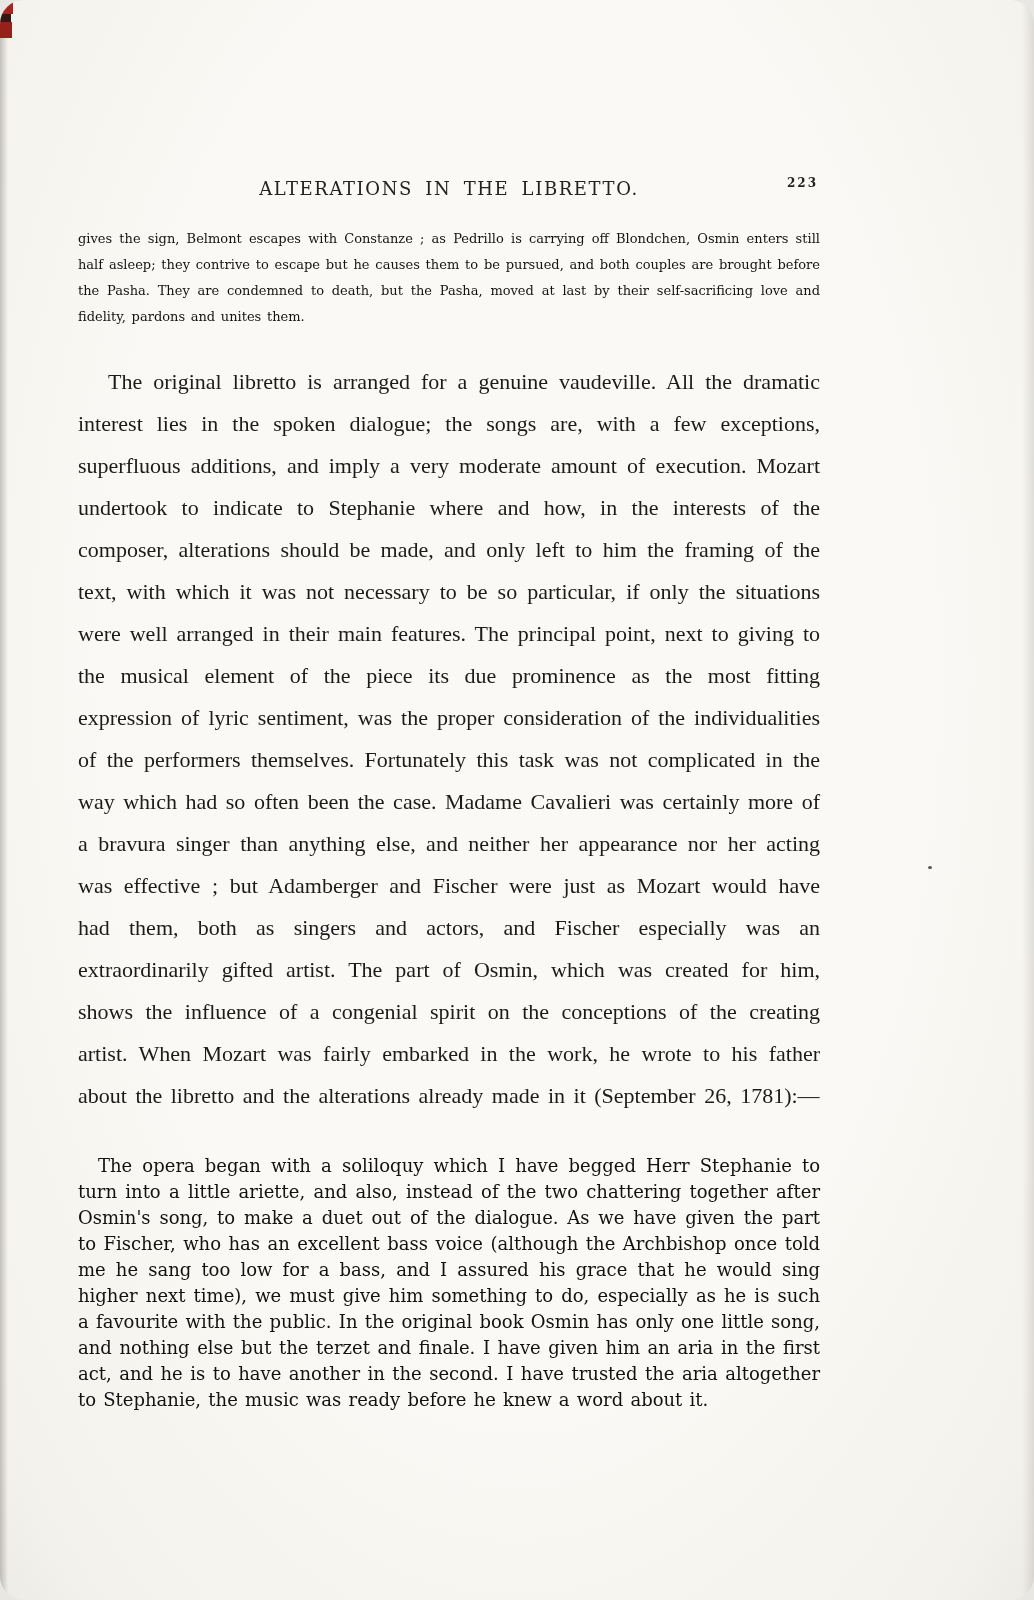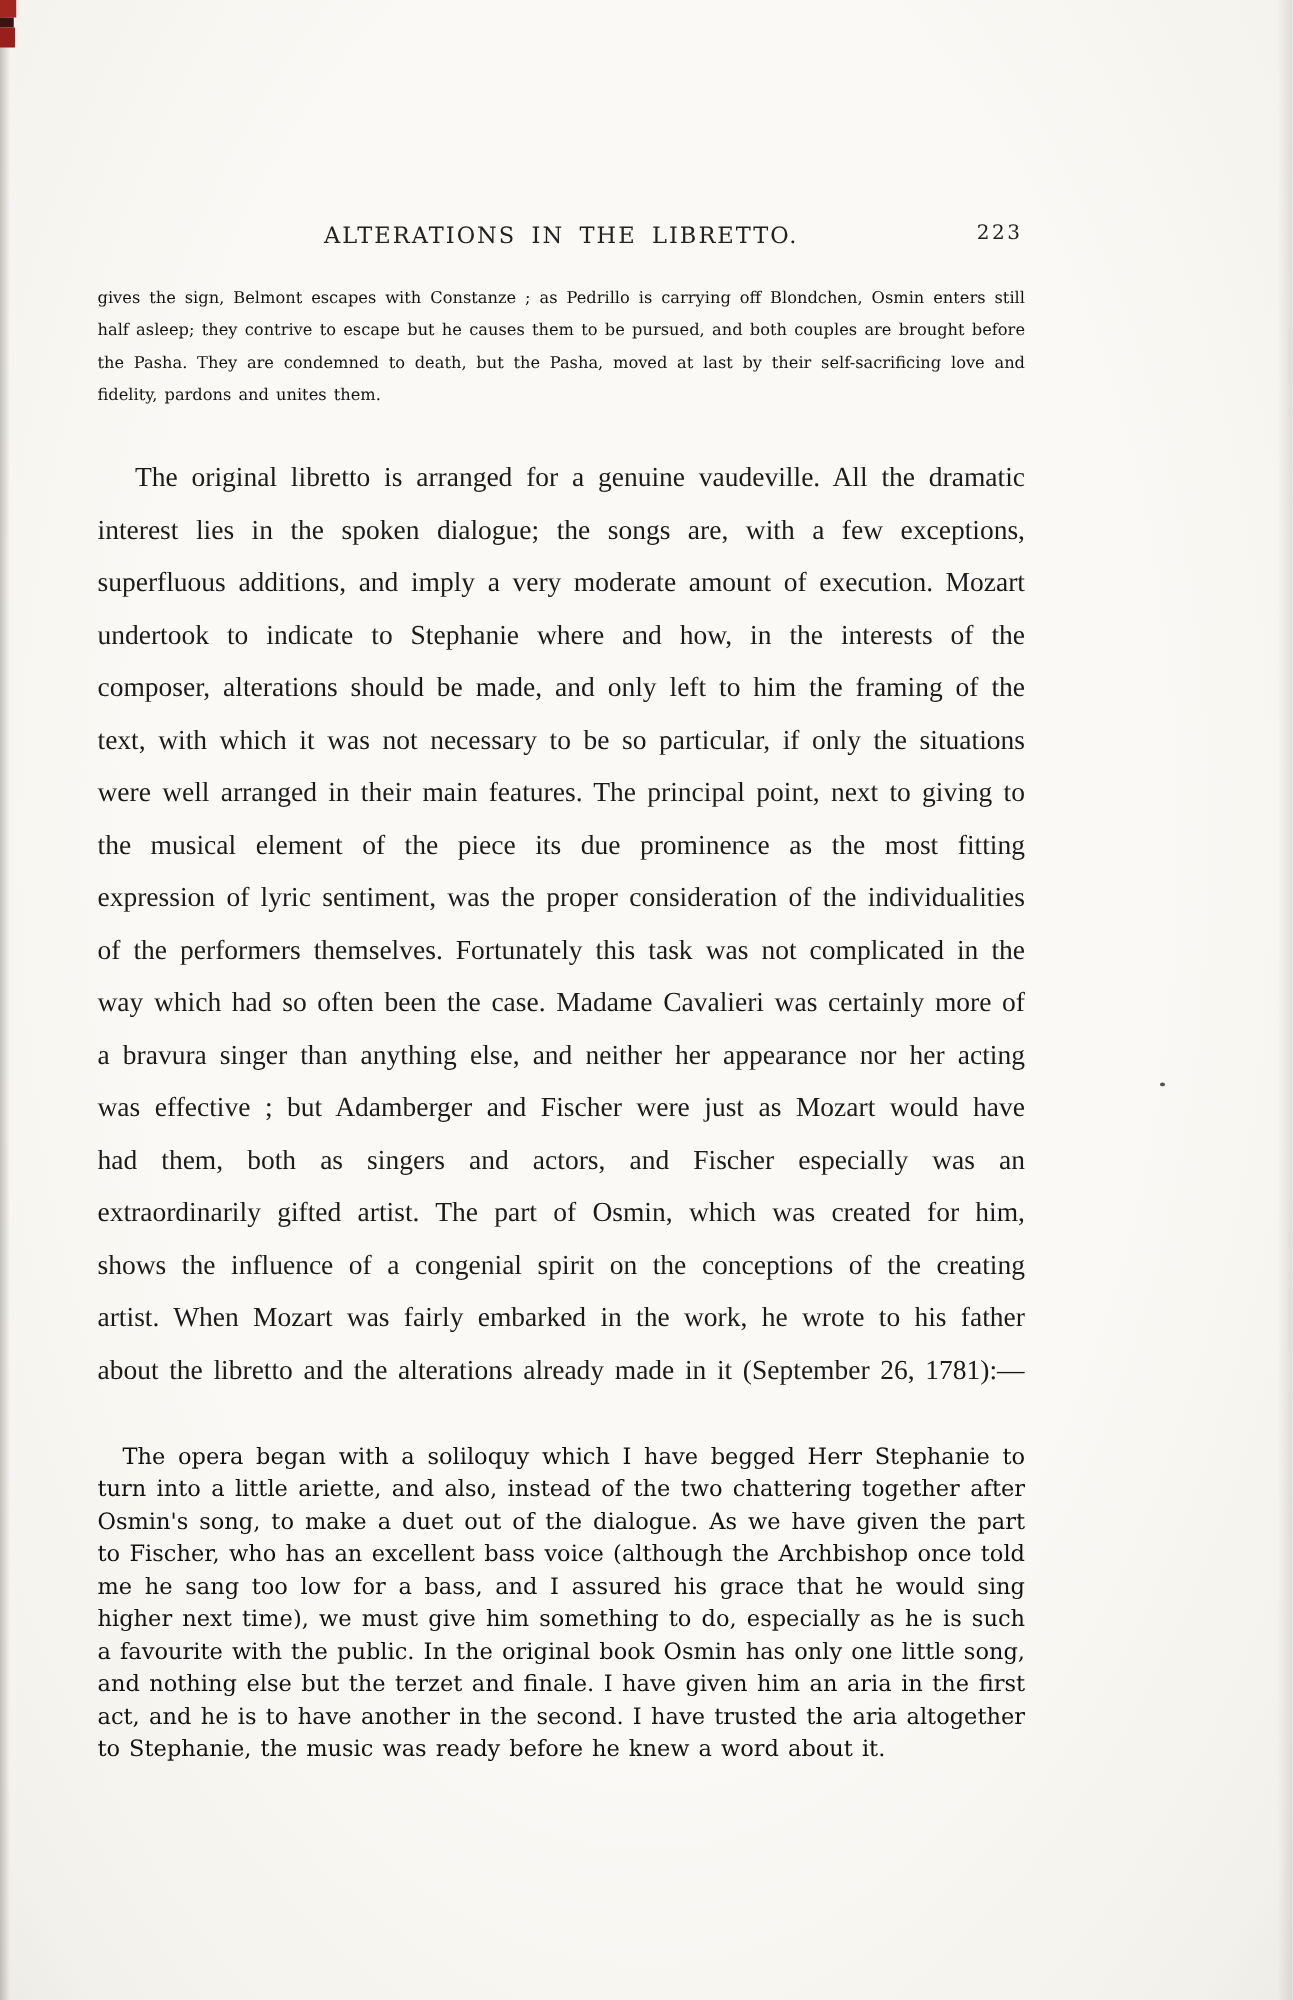--- a/index.html
+++ b/index.html
@@ -9,20 +9,21 @@
   }
   .page {
     position: relative;
     width: 1034px;
     height: 1600px;
     margin: 0 auto;
     background: radial-gradient(ellipse at 50% 42%, #faf9f5 55%, #f3f1ec 92%, #edebe6 100%);
     font-family: "DejaVu Serif", "Liberation Serif", serif;
     color: #1c1c1c;
     overflow: hidden;
+    border-radius: 24px;
   }
   .edge-left {
     position: absolute; left: 0; top: 0; width: 8px; height: 100%;
     background: linear-gradient(90deg, rgba(70,62,55,0.28), rgba(70,62,55,0));
   }
   .edge-right {
     position: absolute; right: 0; top: 0; width: 12px; height: 100%;
     background: linear-gradient(270deg, rgba(120,112,104,0.18), rgba(120,112,104,0));
   }
   .mark-red-top    { position: absolute; left: 0; top: 0;   width: 13px; height: 14px; background: #a32620; }
@@ -44,22 +45,23 @@
     font-size: 18px;
     letter-spacing: 1.6px;
     word-spacing: 5px;
     color: #222;
     white-space: nowrap;
   }
   .page-number {
     position: absolute;
     right: 2px;
     top: -2px;
-    font-size: 16px;
+    font-size: 12px;
     letter-spacing: 2px;
+    font-weight: bold;
   }
   .synopsis {
     margin: 27px 0 0 0;
     font-size: 13px;
     line-height: 26px;
     text-align: justify;
     color: #141414;
     word-spacing: 1.5px;
   }
   .body-text {

